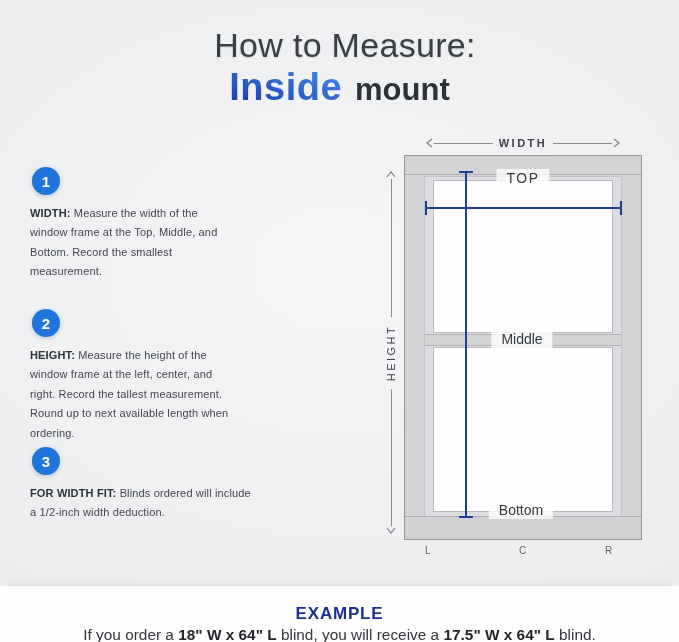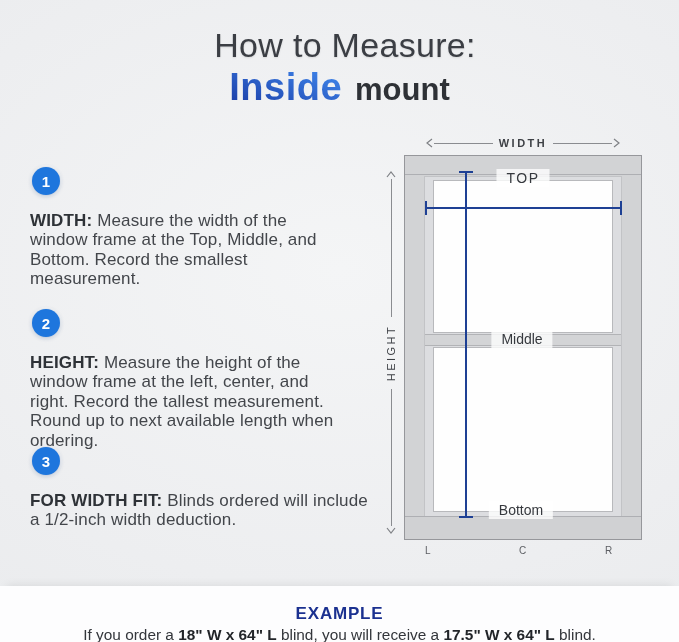--- a/index.html
+++ b/index.html
@@ -27,21 +27,21 @@
 
   
   .step { position:absolute; left:30px; width:352px; }
   #step1 { top:167px; } #step2 { top:309px; } #step3 { top:447px; }
   .step-circle {
     width:28px; height:28px; border-radius:50%; background:#1e76dd; color:#ffffff;
     font-size:15px; font-weight:700; display:flex; align-items:center; justify-content:center;
     margin-left:2px; box-shadow:0 1px 4px rgba(20,60,120,0.30), 0 0 0 2px rgba(255,255,255,0.35);
   }
   .step-text {
-    margin-top:16px; font-size:17px; line-height:19.4px; color:#43464b;
+    margin-top:9px; font-size:11px; line-height:19.4px; color:#43464b;
     letter-spacing:0.15px; white-space:pre-line;
   }
   .step-label { font-weight:700; color:#2e3237; }
   .step-underline { text-underline-offset:2.5px; }
 
   
   .width-arrow { position:absolute; left:425px; top:136px; width:196px; height:14px; display:flex; align-items:center; }
   .arrow-line { flex:1; border-top:1px solid #8a8c90; height:0; }
   .arrow-label-h { font-size:11px; letter-spacing:2.5px; color:#3e4146; padding:0 6px; font-weight:700; }
   .height-arrow { position:absolute; left:384px; top:170px; width:14px; height:365px; display:flex; flex-direction:column; align-items:center; }

